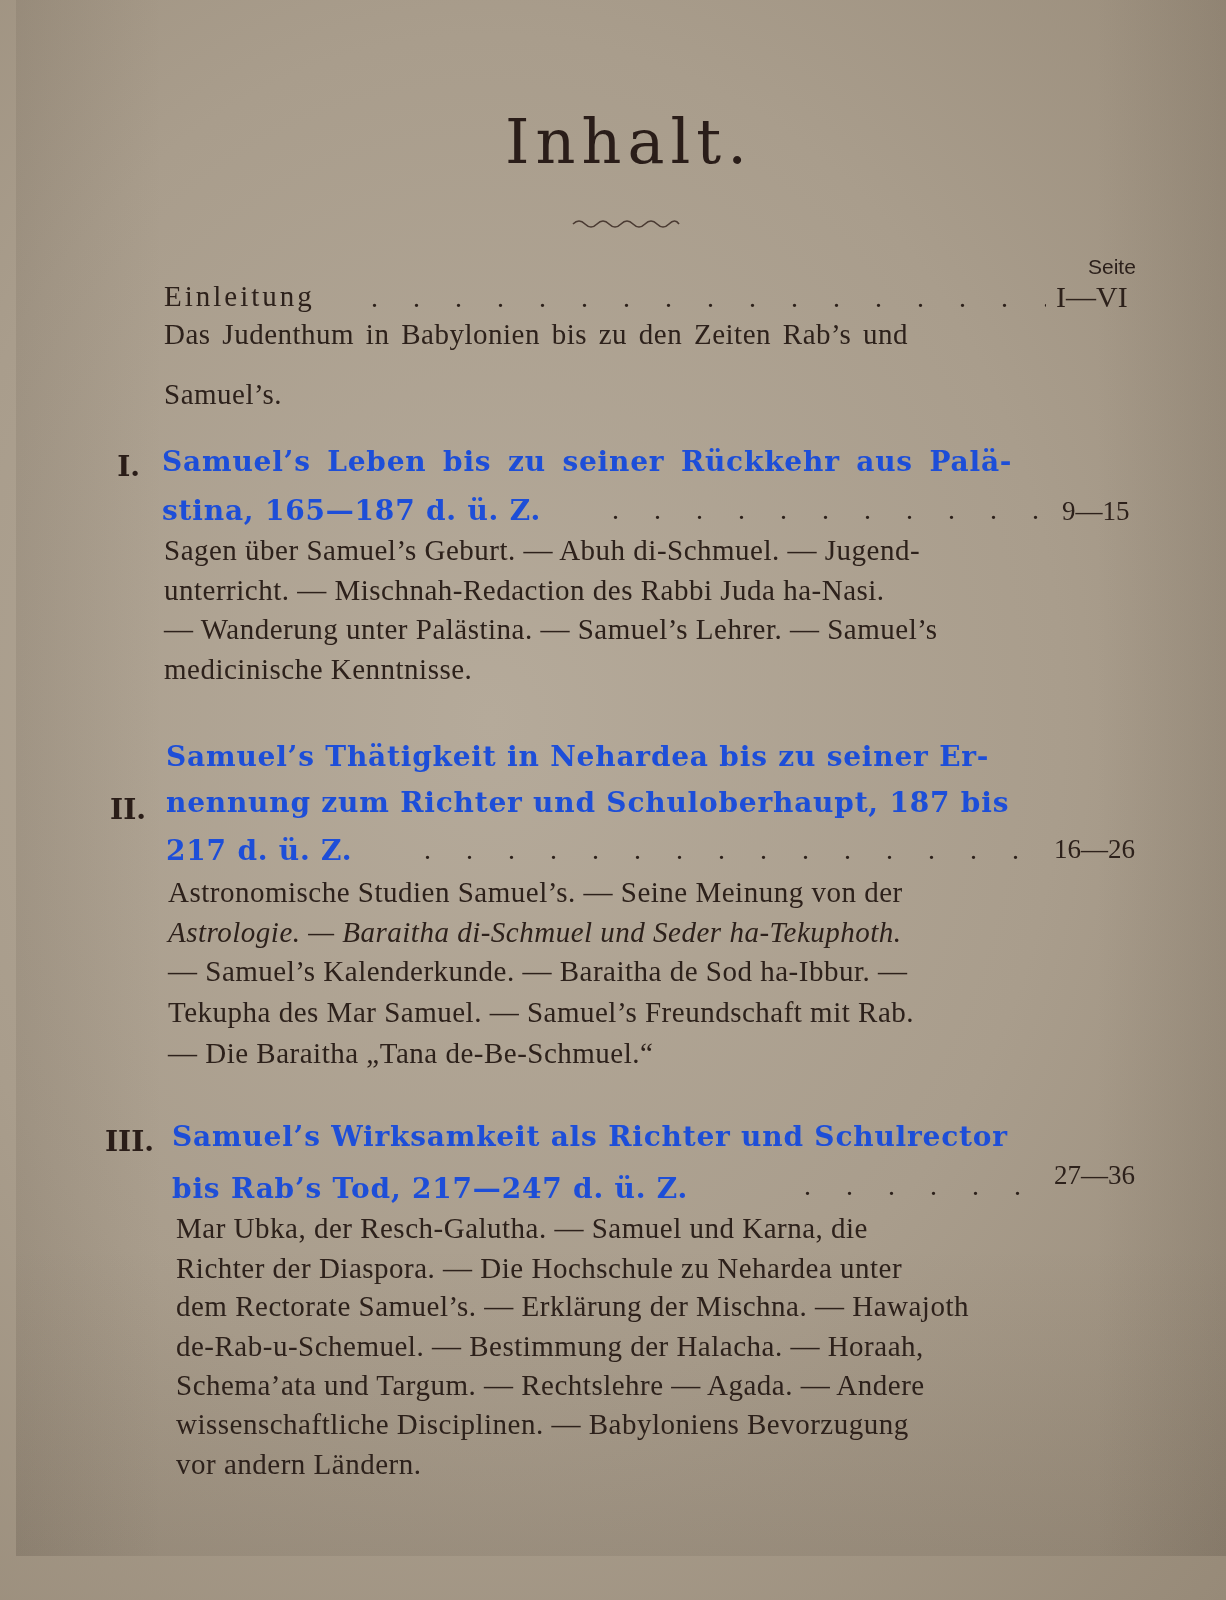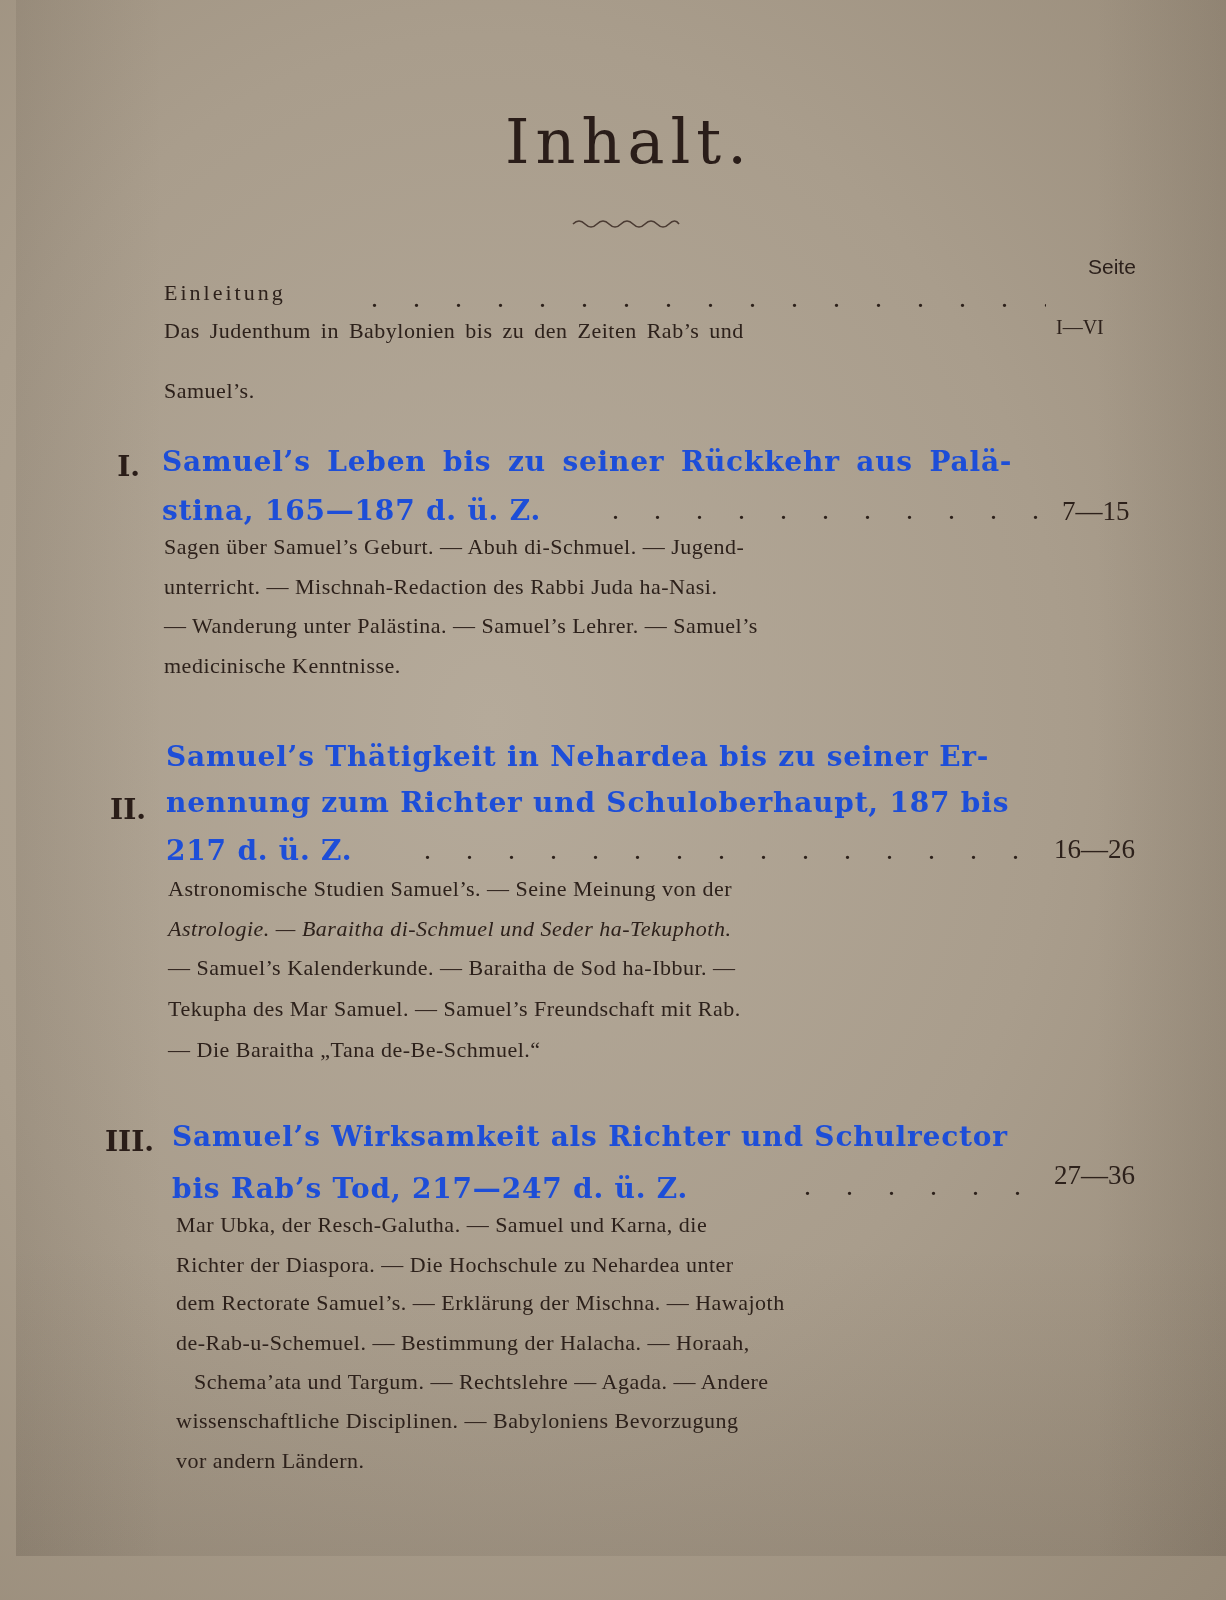--- a/index.html
+++ b/index.html
@@ -51,21 +51,21 @@
       font-family: "Liberation Sans", "DejaVu Sans", sans-serif;
       font-size: 21px;
       color: #2b1f1a;
     }
     .row {
       position: absolute;
       white-space: nowrap;
     }
     .plain {
       font-family: "Liberation Serif", "DejaVu Serif", serif;
-      font-size: 22px;
+      font-size: 29px;
       letter-spacing: 0.5px;
       color: #2d211b;
     }
     .bold {
       font-family: "DejaVu Serif", "Liberation Serif", serif;
       font-weight: bold;
       font-size: 28px;
       letter-spacing: 0.8px;
       color: #1d4ed8;
     }
@@ -90,22 +90,21 @@
       color: #2d211b;
     }
     .pages {
       position: absolute;
       white-space: nowrap;
       font-family: "Liberation Serif", "DejaVu Serif", serif;
       font-size: 27px;
       color: #2d211b;
     }
     .pages.big {
-      font-size: 20px;
-      margin-top: 36px;
+      font-size: 30px;
     }
   </style>
 </head>
 <body>
 
 <div class="page">
   <div class="vignette"></div>
 
   <h1 class="title" style="margin:0;">Inhalt.</h1>
 
@@ -121,21 +120,21 @@
     <div class="pages big" style="left:1040px; top:280px;">I—VI</div>
     <div class="row plain" style="left:148px; top:318px; word-spacing:4px;">Das Judenthum in Babylonien bis zu den Zeiten Rab’s und</div>
     <div class="row plain" style="left:148px; top:358px;margin-top:20px;">Samuel’s.</div>
   </div>
 
   <div>
     <div class="roman" style="left:80px; width:44px; top:450px;">I.</div>
     <div class="row bold" style="left:146px; top:445px; word-spacing:6px;">Samuel’s Leben bis zu seiner Rückkehr aus Palä-</div>
     <div class="row bold" style="left:146px; top:494px;">stina, 165—187 d. ü. Z.</div>
     <div class="dots" style="left:596px; top:494px; width:440px;">. . . . . . . . . . . . . . . . . . . . . . . . . . . . . . . .</div>
-    <div class="pages" style="left:1046px; top:496px;">7—15</div>
+    <div class="pages" style="left:1046px; top:496px;">9—15</div>
     <div class="row plain" style="left:148px; top:534px;">Sagen über Samuel’s Geburt. — Abuh di-Schmuel. — Jugend-</div>
     <div class="row plain" style="left:148px; top:574px;">unterricht. — Mischnah-Redaction des Rabbi Juda ha-Nasi.</div>
     <div class="row plain" style="left:148px; top:613px;">— Wanderung unter Palästina. — Samuel’s Lehrer. — Samuel’s</div>
     <div class="row plain" style="left:148px; top:653px;">medicinische Kenntnisse.</div>
   </div>
 
   <div>
     <div class="roman" style="left:80px; width:50px; top:745px;margin-top:48px;">II.</div>
     <div class="row bold" style="left:150px; top:740px;">Samuel’s Thätigkeit in Nehardea bis zu seiner Er-</div>
     <div class="row bold" style="left:150px; top:786px;">nennung zum Richter und Schuloberhaupt, 187 bis</div>
@@ -152,17 +151,17 @@
   <div>
     <div class="roman" style="left:70px; width:68px; top:1125px;">III.</div>
     <div class="row bold" style="left:156px; top:1120px;">Samuel’s Wirksamkeit als Richter und Schulrector</div>
     <div class="row bold" style="left:156px; top:1172px;">bis Rab’s Tod, 217—247 d. ü. Z.</div>
     <div class="dots" style="left:788px; top:1170px; width:246px;">. . . . . . . . . . . . . . . . . . . . . . . . . . . . . . . .</div>
     <div class="pages" style="left:1038px; top:1160px;">27—36</div>
     <div class="row plain" style="left:160px; top:1212px;">Mar Ubka, der Resch-Galutha. — Samuel und Karna, die</div>
     <div class="row plain" style="left:160px; top:1252px;">Richter der Diaspora. — Die Hochschule zu Nehardea unter</div>
     <div class="row plain" style="left:160px; top:1290px;">dem Rectorate Samuel’s. — Erklärung der Mischna. — Hawajoth</div>
     <div class="row plain" style="left:160px; top:1330px;">de-Rab-u-Schemuel. — Bestimmung der Halacha. — Horaah,</div>
-    <div class="row plain" style="left:160px; top:1369px;margin-left:18px;">Schema’ata und Targum. — Rechtslehre — Agada. — Andere</div>
+    <div class="row plain" style="left:160px; top:1369px;">Schema’ata und Targum. — Rechtslehre — Agada. — Andere</div>
     <div class="row plain" style="left:160px; top:1408px;">wissenschaftliche Disciplinen. — Babyloniens Bevorzugung</div>
     <div class="row plain" style="left:160px; top:1448px;">vor andern Ländern.</div>
   </div>
 </div>
 
 </body></html>

